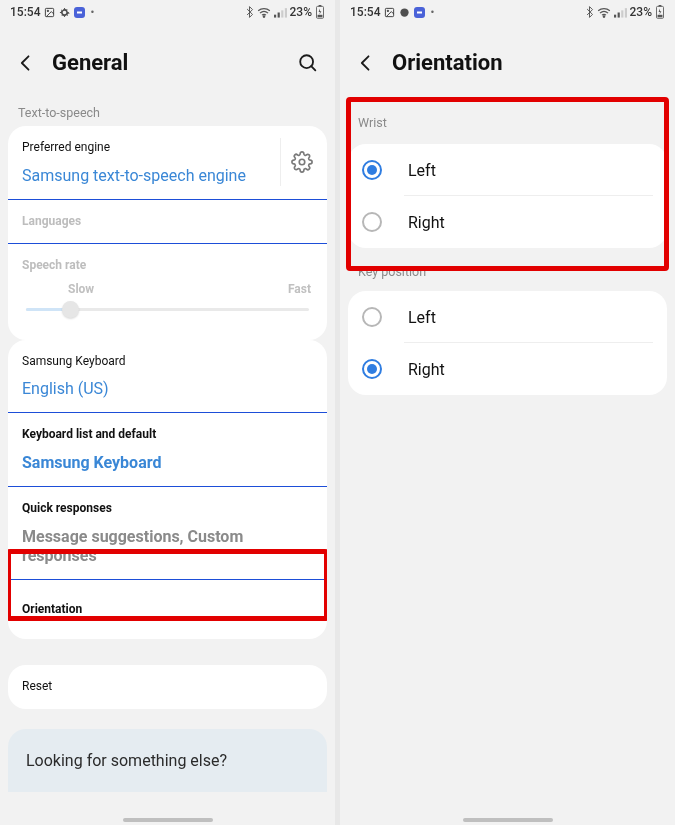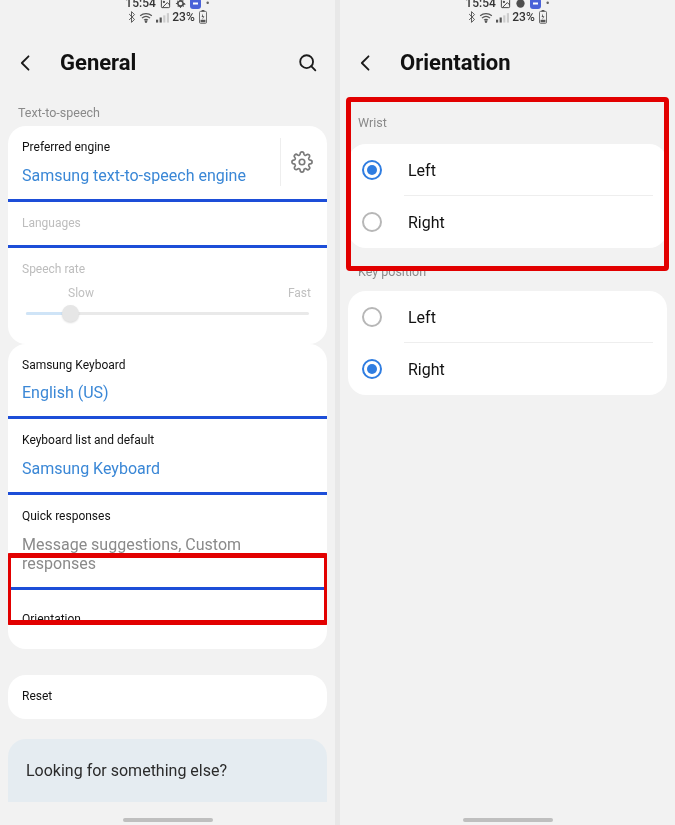--- a/index.html
+++ b/index.html
@@ -18,36 +18,35 @@
     background: #f2f2f2;
     display: flex;
     flex-direction: column;
     position: relative;
   }
   
   .statusbar {
     height: 24px;
     display: flex;
     align-items: center;
-    justify-content: flex-end;
+    justify-content: space-between;
     padding: 0 10px;
     font-size: 12px;
     color: #333;
     font-weight: 500;
-    flex-direction: column;
   }
   .sb-left { display: flex; align-items: center; gap: 4px; }
   .sb-right { display: flex; align-items: center; gap: 3px; }
   .sb-icon { display: inline-flex; align-items: center; }
   
   .header {
     display: flex;
     align-items: center;
     padding: 26px 16px 20px 16px;
-    gap: 24px;
+    gap: 16px;
     justify-content: space-between;
   }
   .header .title { font-size: 22px; font-weight: 700; color: #111; flex: 1; }
   .search-icon { width: 22px; height: 22px; }
   .back-icon { width: 20px; height: 20px; }
   
   .section-label {
     font-size: 12.5px;
     color: #8a8a8a;
     padding: 10px 18px 6px 18px;
@@ -57,21 +56,21 @@
     background: #ffffff;
     border-radius: 18px;
     margin: 0 8px;
     padding: 0 0;
     overflow: hidden;
   }
   .row {
     padding: 14px 14px;
     position: relative;
   }
-  .row + .row { border-top: 3px solid #1d4ed8; }
+  .row + .row { border-top: 1px solid #1d4ed8; font-weight: bold; }
   .row .label { font-size: 12px; color: #111; line-height: 1.3; }
   .row .sub { font-size: 16px; color: #3a87d6; margin-top: 10px; }
   .row .sub.grey { color: #8a8a8a; }
   .row.disabled .label { color: #bdbdbd; }
   .gear-wrap {
     position: absolute; right: 6px; top: 50%; transform: translateY(-50%);
     border-left: 1px solid #eeeeee; height: 48px; display: flex; align-items: center;
     padding-left: 10px; padding-right: 8px;
   }
   

